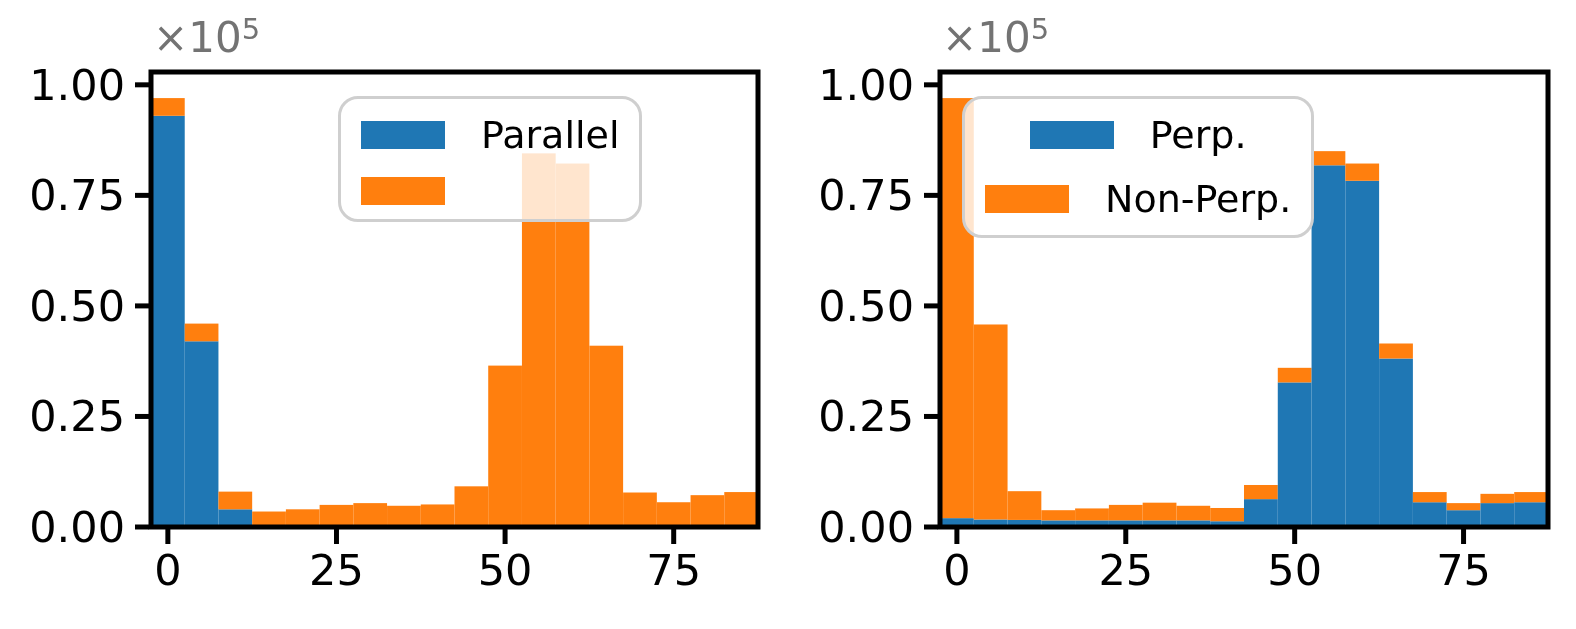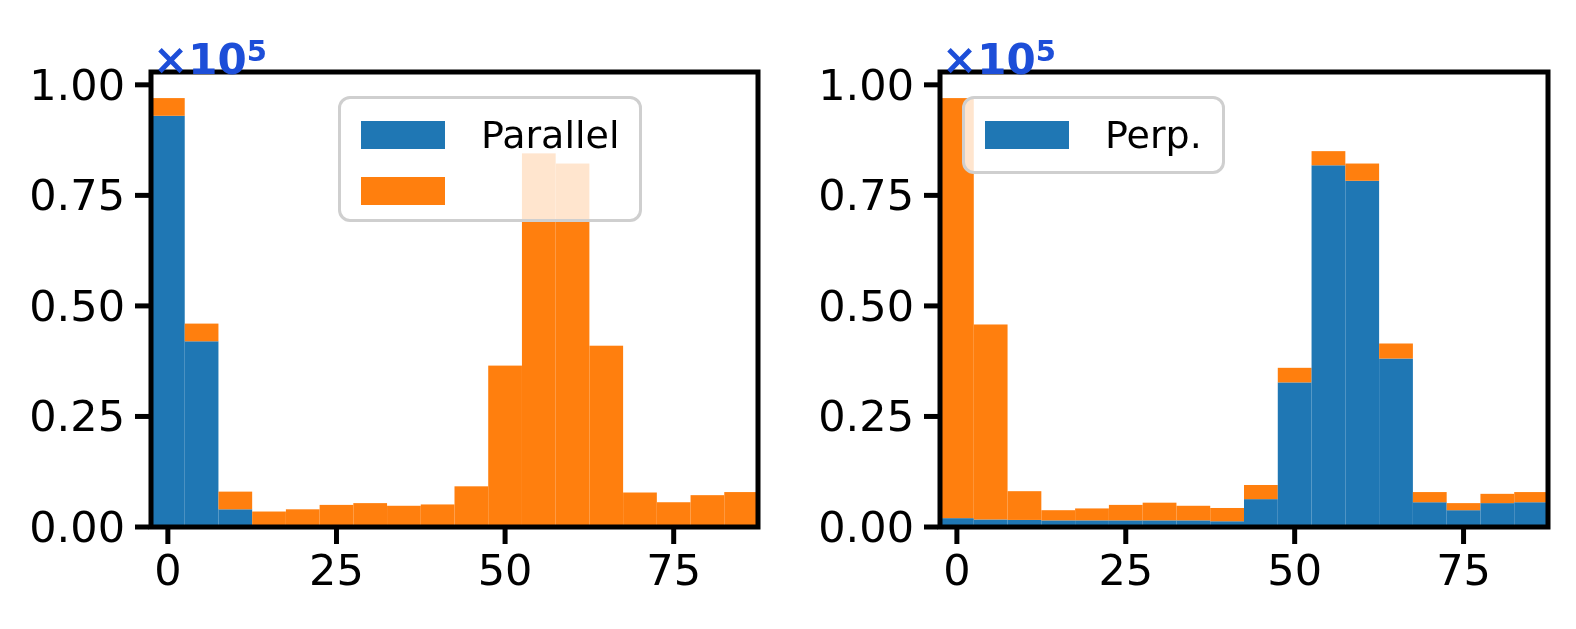--- a/index.html
+++ b/index.html
@@ -1,25 +1,25 @@
 <!DOCTYPE html>
 <html><head>
 <meta charset="utf-8">
 <style>
   html,body{margin:0;padding:0;background:#ffffff;}
   body{width:1576px;height:629px;font-family:"DejaVu Sans",sans-serif;}
   .figure{position:relative;width:1576px;height:629px;background:#ffffff;overflow:hidden;}
   #plot{position:absolute;left:0;top:0;width:1576px;height:629px;font-family:"DejaVu Sans",sans-serif;}
   #plot text{fill:#000000;}
-  .offset-label{position:absolute;top:37px;font-size:42px;color:#1d4ed8;line-height:1.0;font-weight:bold;}
+  .offset-label{position:absolute;top:15px;font-size:42px;color:#737373;line-height:1.0;}
   .offset-label sup{font-size:29px;vertical-align:0.45em;}
   #offset-0{left:153px;}
   #offset-1{left:942px;}
   .legend{position:absolute;top:96px;z-index:2;background:rgba(255,255,255,0.8);
-          border:3px solid #cfcfcf;border-radius:12px;padding:14px 20px;
+          border:3px solid #cfcfcf;border-radius:20px;padding:14px 20px;
           display:flex;flex-direction:column;gap:20px;}
   #legend-0{left:338px;}
   #legend-1{left:962px;align-items:center;}
   .legend-row{display:flex;align-items:center;gap:36px;}
   .swatch{width:84px;height:28px;flex:0 0 auto;}
   .legend-label{font-size:38px;line-height:44px;color:#000;white-space:nowrap;}
 </style>
 </head>
 <body>
 
@@ -133,14 +133,18 @@
       </div>
       <div class="legend-row">
         <span class="swatch" style="background: rgb(255, 127, 14);"></span>
       </div>
     </div>
   <div class="legend" id="legend-1">
       <div class="legend-row">
         <span class="swatch" style="background: rgb(31, 119, 180);"></span>
         <span class="legend-label">Perp.</span>
       </div>
+      <div class="legend-row">
+        <span class="swatch" style="background: rgb(255, 127, 14);"></span>
+        <span class="legend-label">Non-Perp.</span>
+      </div>
     </div>
 </div>
 
 </body></html>

